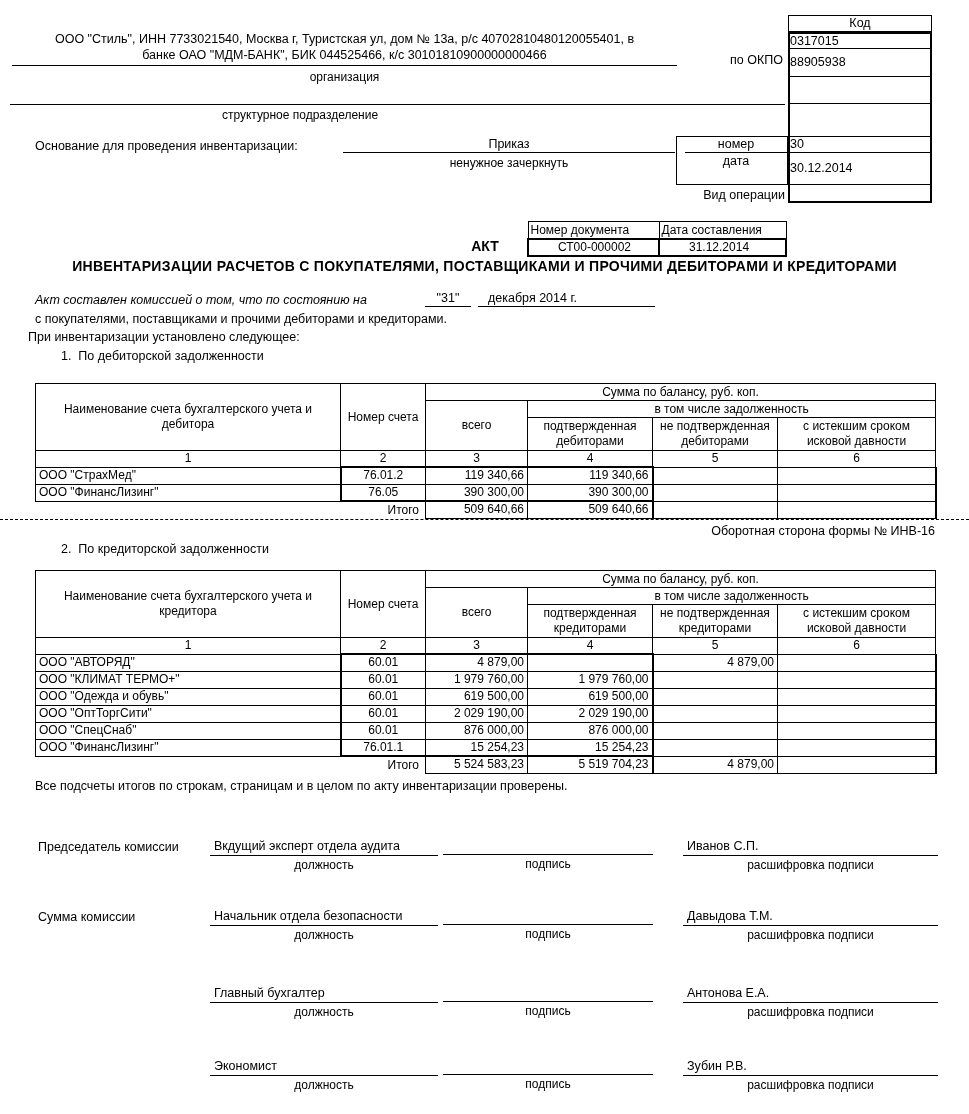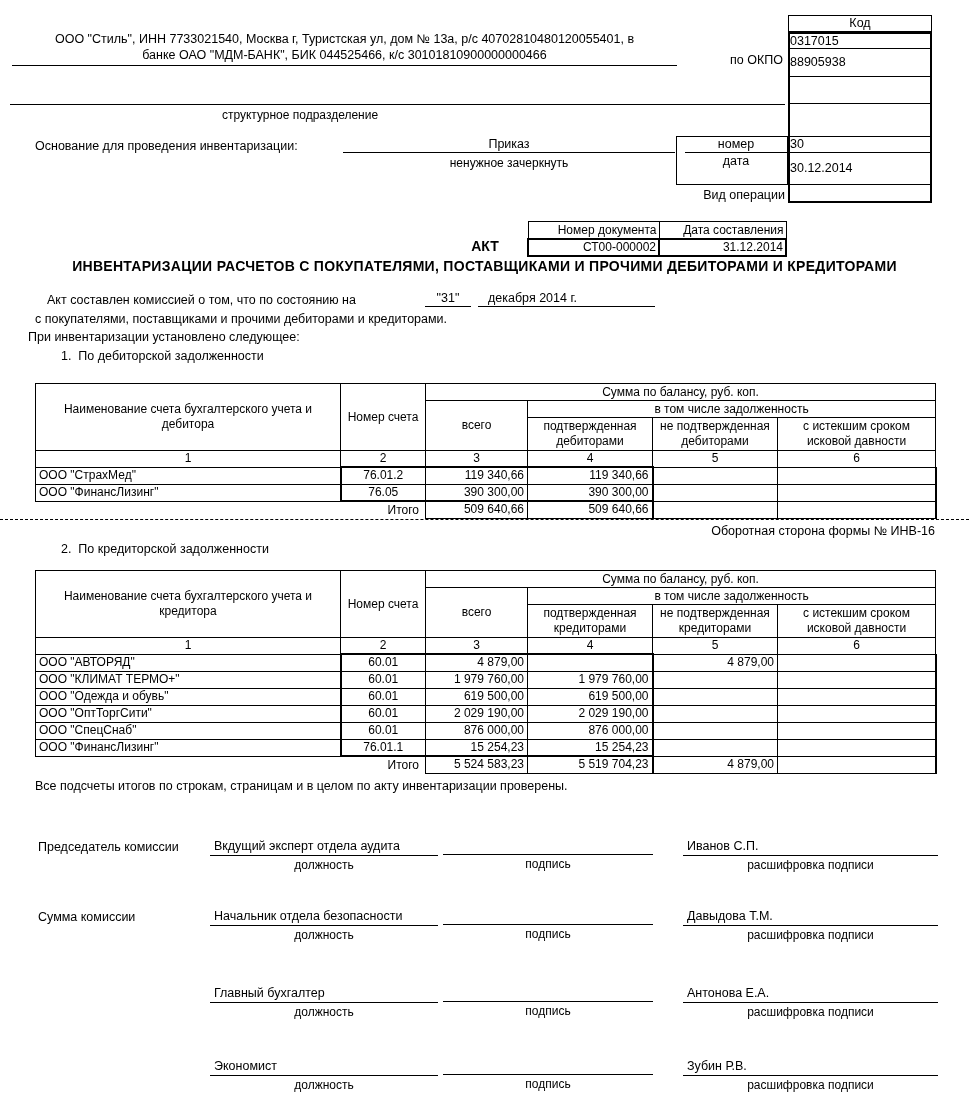--- a/index.html
+++ b/index.html
@@ -36,26 +36,26 @@
   .code-box .cr2 { height:28px; line-height:27px; }
   .code-box .cr3 { height:27px; }
   .code-box .cr4 { height:33px; }
   .code-box .cr5 { height:16px; line-height:15px; }
   .code-box .cr6 { height:32px; line-height:30px; }
   .code-box .cr7 { height:17px; border-bottom:none; }
 
   
   .act-label { left:450px; top:238px; width:70px; text-align:center; font-size:14px; }
   .doc-table { left:527px; top:221px; border-collapse:collapse; table-layout:fixed; font-size:12px; }
-  .doc-table td { border:1px solid #000; height:17px; text-align:right; padding:0 2px; }
+  .doc-table td { border:1px solid #000; height:17px; text-align:left; padding:0 2px; }
   .doc-table tr.vals td { border:2px solid #000;padding-left:29px; }
   .main-title { left:0; top:258px; width:969px; text-align:center; font-size:14px; letter-spacing:0.3px; }
 
   .intro1 { left:35px; top:291px; width:900px; height:18px; }
-  .intro1 .pref { position:absolute; left:12px; top:2px; }
+  .intro1 .pref { position:absolute; left:0; top:2px;font-style:italic; }
   .intro1 .day  { position:absolute; left:390px; top:0; width:46px; text-align:center; border-bottom:1px solid #000; padding-bottom:1px; }
   .intro1 .mon  { position:absolute; left:443px; top:0; width:177px; border-bottom:1px solid #000; padding:0 0 1px 10px; }
   .intro2 { left:35px; top:312px; }
   .intro3 { left:28px; top:330px; }
   .sec1 { left:35px; top:349px; }
   .sec2 { left:35px; top:542px; }
 
   
   .grid { border-collapse:collapse; table-layout:fixed; width:900px; font-size:12px; }
   .grid td { border:1px solid #000; padding:0 3px; vertical-align:middle; line-height:15px; overflow:hidden; }
@@ -91,20 +91,21 @@
 </style>
 </head>
 <body>
 
 <div id="page">
 
   <div class="abs org-block">
     <div>ООО "Стиль", ИНН 7733021540, Москва г, Туристская ул, дом № 13а, р/с 40702810480120055401, в</div>
     <div>банке ОАО "МДМ-БАНК", БИК 044525466, к/с 30101810900000000466</div>
   </div>
+  <div class="abs org-caption ctr">организация</div>
   <div class="abs okpo-label rt">по ОКПО</div>
   <div class="abs subdiv-line"></div>
   <div class="abs subdiv-caption ctr">структурное подразделение</div>
 
   <div class="abs basis-label">Основание для проведения инвентаризации:</div>
   <div class="abs basis-value ctr">Приказ</div>
   <div class="abs basis-caption ctr">ненужное зачеркнуть</div>
   <div class="abs numdate-box">
     <div class="r1">номер</div>
     <div class="r2">дата</div>

